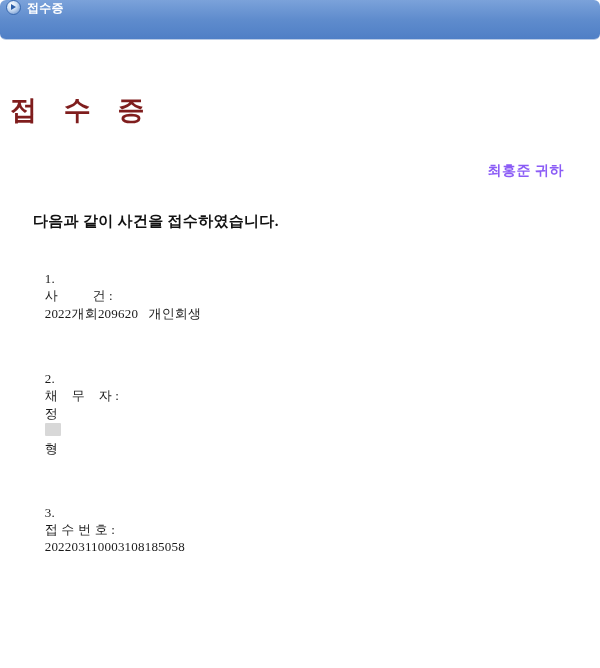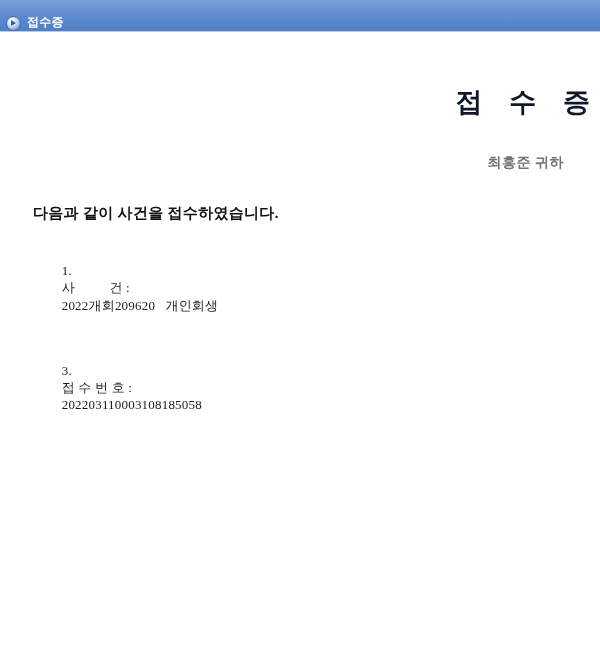--- a/index.html
+++ b/index.html
@@ -11,28 +11,29 @@
     width: 600px;
     height: 668px;
     background: #ffffff;
     font-family: "Liberation Serif", "DejaVu Serif", serif;
     color: #1a1a1a;
     overflow: hidden;
   }
 
   
   .titlebar {
-    height: 32px;
+    height: 40px;
     background: linear-gradient(to bottom, #6f9ad6 0%, #5b89cc 45%, #淡 100%);
     background: linear-gradient(to bottom, #7ba2da 0%, #5f8ccd 50%, #4f7fc6 100%);
     border-bottom: 1px solid #b9cbe6;
     display: flex;
-    align-items: flex-end;
+    align-items: flex-start;
     padding-left: 6px;
     box-sizing: border-box;
+    border-radius: 6px;
   }
   .titlebar .tb-icon {
     width: 13px;
     height: 13px;
     border-radius: 50%;
     background: radial-gradient(circle at 35% 30%, #ffffff 0%, #cfe0f5 40%, #5b86c6 100%);
     border: 1px solid #三;
     border: 1px solid #3a6ab0;
     position: relative;
     flex: 0 0 auto;
@@ -61,51 +62,51 @@
   
   .page {
     position: relative;
     width: 600px;
     height: 642px;
     background: #ffffff;
     box-sizing: border-box;
   }
 
   .doc-title {
-    text-align: right;
+    text-align: left;
     font-size: 27px;
     font-weight: bold;
     letter-spacing: 10px;
     margin-top: 52px;
-    color: #0f172a;
+    color: #7f1d1d;
     text-indent: 10px;
   }
 
   .addressee {
     text-align: right;
     font-size: 14px;
     font-weight: bold;
     margin-top: 34px;
     padding-right: 36px;
     letter-spacing: 0.5px;
-    color: #737373;
+    color: #8b5cf6;
   }
 
   .lead {
     font-size: 15px;
     font-weight: bold;
     margin-top: 32px;
     padding-left: 33px;
     letter-spacing: 0.3px;
     color: #111111;
   }
 
   .items {
     margin-top: 24px;
-    padding-left: 41px;
+    padding-left: 24px;
     list-style: none;
   }
   .item {
     font-size: 13px;
     margin-bottom: 15.5px;
     letter-spacing: 0.2px;
     color: #1a1a1a;
     white-space: pre;
   }
   .item .label {
@@ -143,20 +144,27 @@
   <div class="lead">다음과 같이 사건을 접수하였습니다.</div>
 
   <div class="items">
 
     <div class="item">
       <span class="label">1.</span>
       <span class="label">사          건 : </span>
       <span class="value">2022개회209620   개인회생</span>
     </div>
 
+    <div class="item">
+      <span class="label">2.</span>
+      <span class="label">채    무    자 : </span>
+      <span class="value">정</span>
+      <span class="redacted redact-name"></span>
+      <span class="value">형</span>
+    </div>
 
     <div class="item">
       <span class="label">3.</span>
       <span class="label">접 수 번 호 : </span>
       <span class="value">202203110003108185058</span>
     </div>
 
 
   </div>
 

